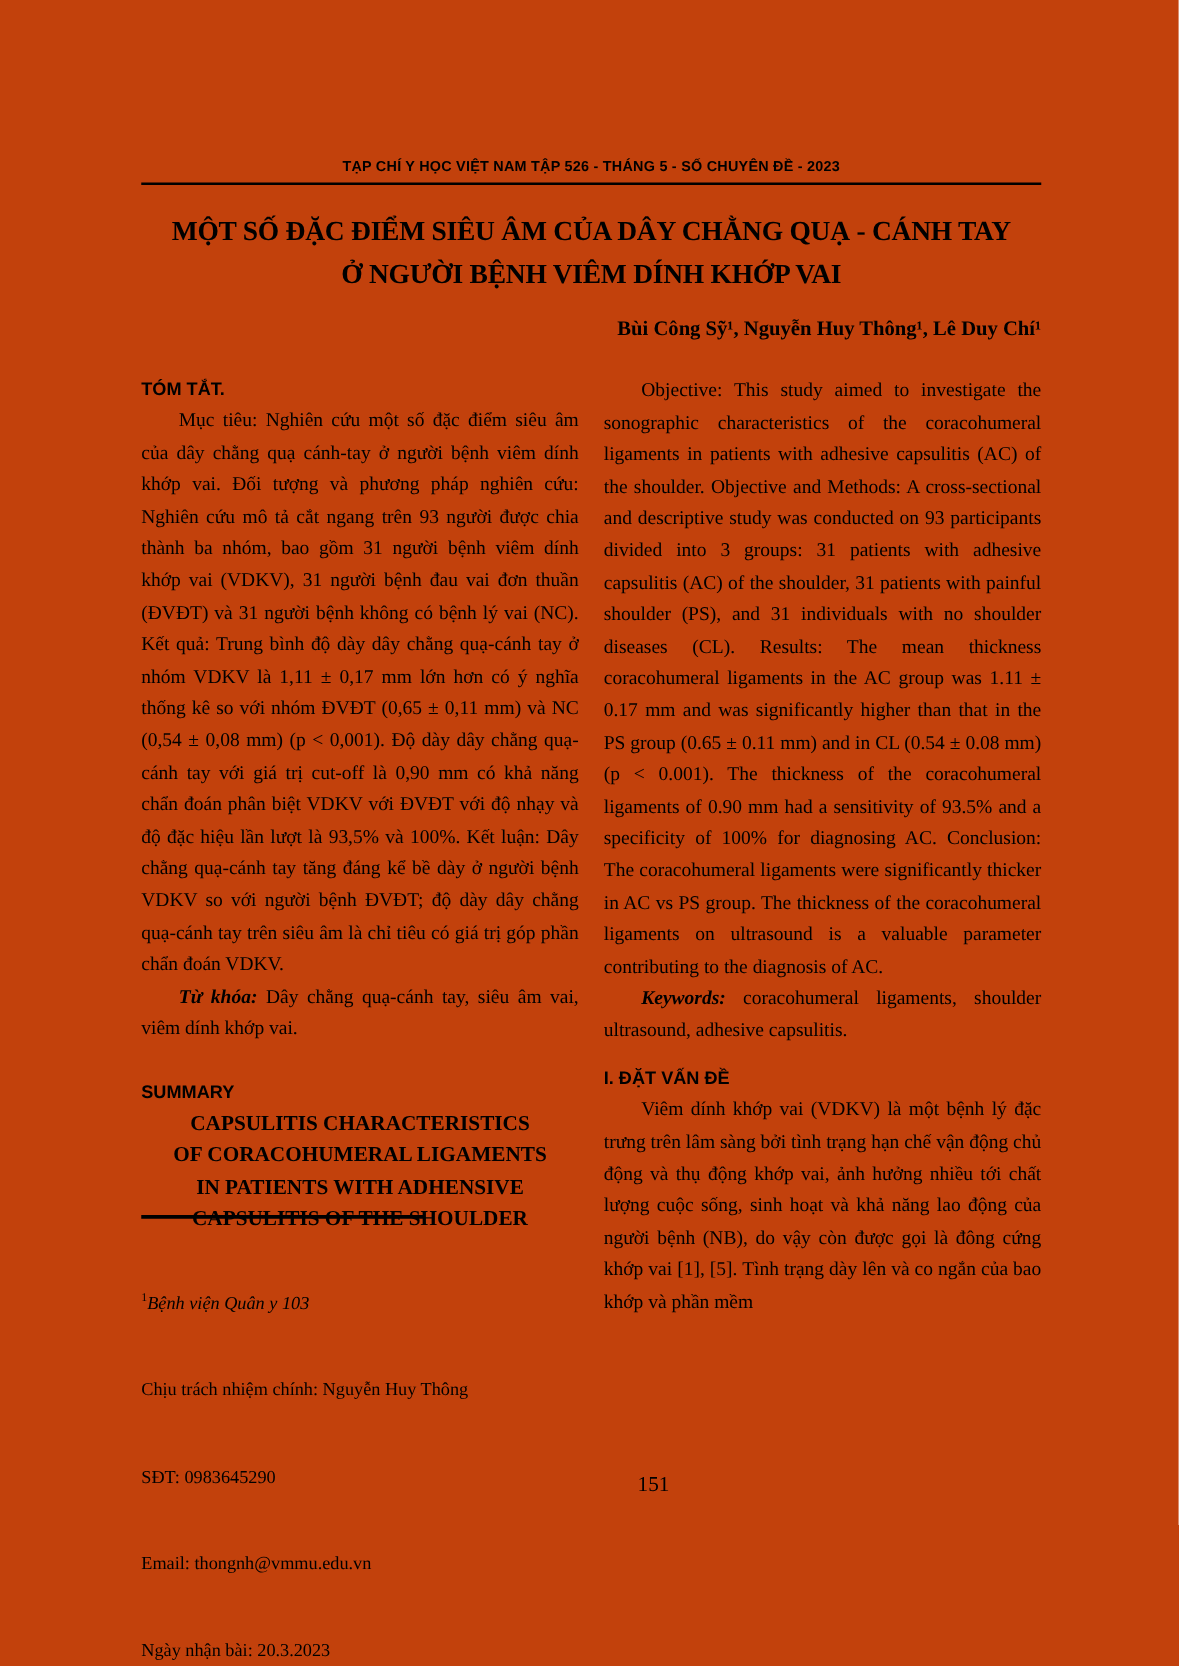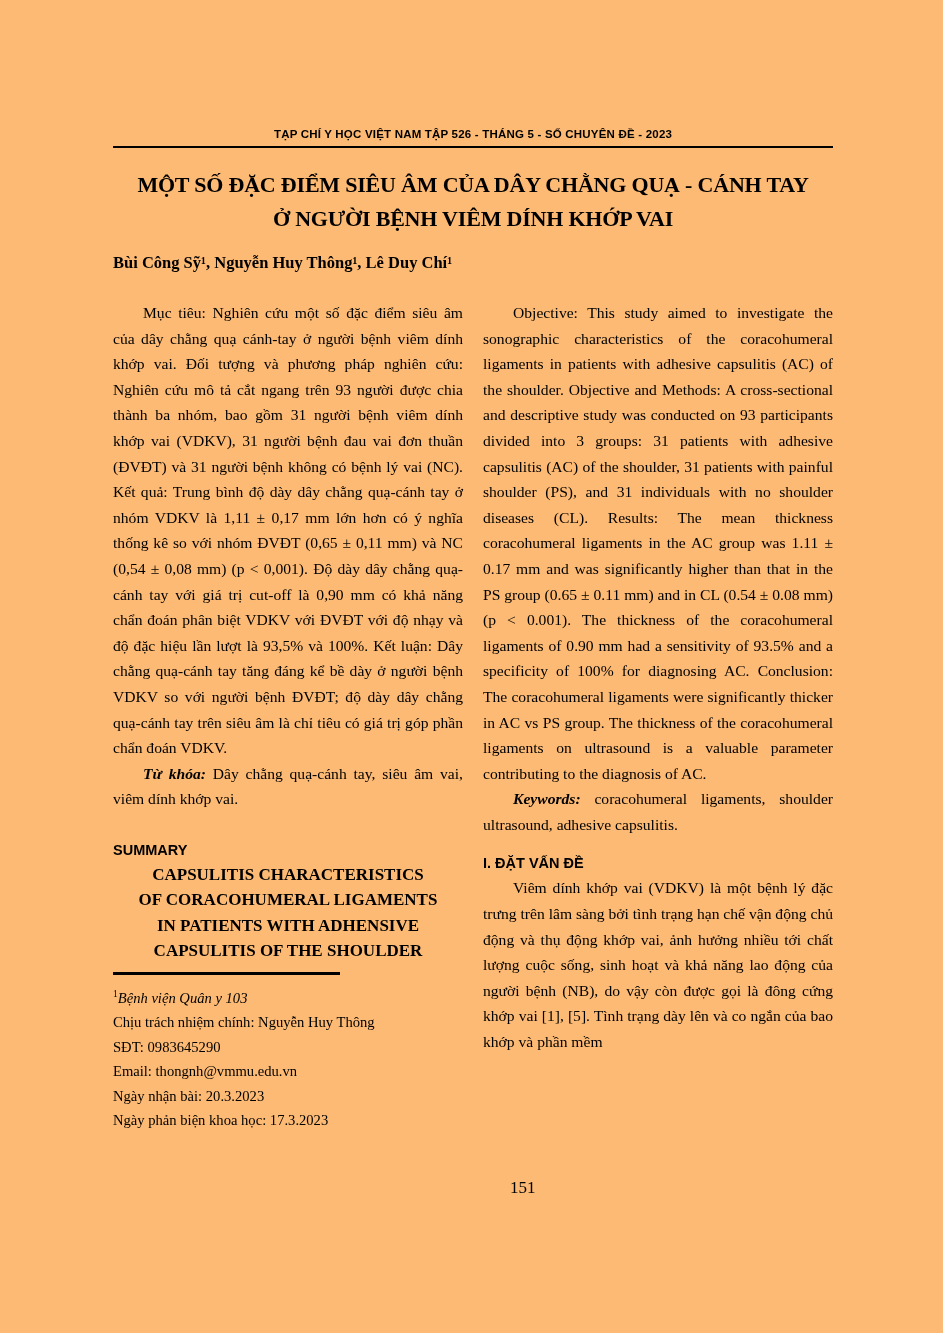--- a/index.html
+++ b/index.html
@@ -15,21 +15,21 @@
     font-family: "Liberation Serif", "DejaVu Serif", serif;
     color: #000000;
     overflow: hidden;
   }
 
   .page {
     position: absolute;
     left: 0; top: 0;
     width: 943px;
     height: 1333px;
-    background: #fdba74;
+    background: #c2410c;
   }
 
   
   .running-header {
     position: absolute;
     left: 113px;
     top: 128px;
     width: 720px;
     text-align: center;
     font-family: "Liberation Sans", "DejaVu Sans", sans-serif;
@@ -61,21 +61,21 @@
     letter-spacing: -0.2px;
   }
   .article-title .t-line { display: block; }
 
   
   .authors {
     position: absolute;
     left: 113px;
     top: 253px;
     width: 720px;
-    text-align: left;
+    text-align: right;
     font-family: "Liberation Serif", "DejaVu Serif", serif;
     font-weight: bold;
     font-size: 16.5px;
   }
 
   
   .col {
     position: absolute;
     top: 300px;
     font-size: 15.6px;
@@ -132,21 +132,21 @@
     position: absolute;
     left: 113px;
     top: 982px;
     width: 350px;
     font-size: 14.6px;
     line-height: 24.5px;
     text-align: left;
   }
   .footnote .aff { font-style: italic; }
   .footnote sup { font-size: 9.5px; vertical-align: super; }
-  .footnote div { white-space: nowrap; }
+  .footnote div { white-space: nowrap; margin-top: 45px; }
 
   
   .page-number {
     position: absolute;
     left: 510px;
     top: 1178px;
     width: 350px;
     text-align: left;
     font-size: 17px;
     font-weight: normal;
@@ -162,20 +162,21 @@
 
   <div class="article-title">
     <span class="t-line">MỘT SỐ ĐẶC ĐIỂM SIÊU ÂM CỦA DÂY CHẰNG QUẠ - CÁNH TAY</span>
     <span class="t-line">Ở NGƯỜI BỆNH VIÊM DÍNH KHỚP VAI</span>
   </div>
 
   <div class="authors">Bùi Công Sỹ¹, Nguyễn Huy Thông¹, Lê Duy Chí¹</div>
 
   <div class="col col-left" style="width:350px;">
 
+    <p class="sec-head-sans">TÓM TẮT.</p>
 
     <p class="indent"><b>Mục tiêu:</b><span> Nghiên cứu một số đặc điểm siêu âm của dây chằng quạ cánh-tay ở người bệnh viêm dính khớp vai. </span><b>Đối tượng và phương pháp nghiên cứu:</b><span> Nghiên cứu mô tả cắt ngang trên 93 người được chia thành ba nhóm, bao gồm 31 người bệnh viêm dính khớp vai (VDKV), 31 người bệnh đau vai đơn thuần (ĐVĐT) và 31 người bệnh không có bệnh lý vai (NC). </span><b>Kết quả:</b><span> Trung bình độ dày dây chằng quạ-cánh tay ở nhóm VDKV là 1,11 ± 0,17 mm lớn hơn có ý nghĩa thống kê so với nhóm ĐVĐT (0,65 ± 0,11 mm) và NC (0,54 ± 0,08 mm) (p &lt; 0,001). Độ dày dây chằng quạ-cánh tay với giá trị cut-off là 0,90 mm có khả năng chẩn đoán phân biệt VDKV với ĐVĐT với độ nhạy và độ đặc hiệu lần lượt là 93,5% và 100%. </span><b>Kết luận:</b><span> Dây chằng quạ-cánh tay tăng đáng kể bề dày ở người bệnh VDKV so với người bệnh ĐVĐT; độ dày dây chằng quạ-cánh tay trên siêu âm là chỉ tiêu có giá trị góp phần chẩn đoán VDKV.</span></p>
 
     <p class="indent"><span class="bi">Từ khóa:</span><span> Dây chằng quạ-cánh tay, siêu âm vai, viêm dính khớp vai.</span></p>
 
     <div class="spacer-md"></div>
 
     <p class="sec-head-sans">SUMMARY</p>
 
     <div class="sec-head-serif-center">

